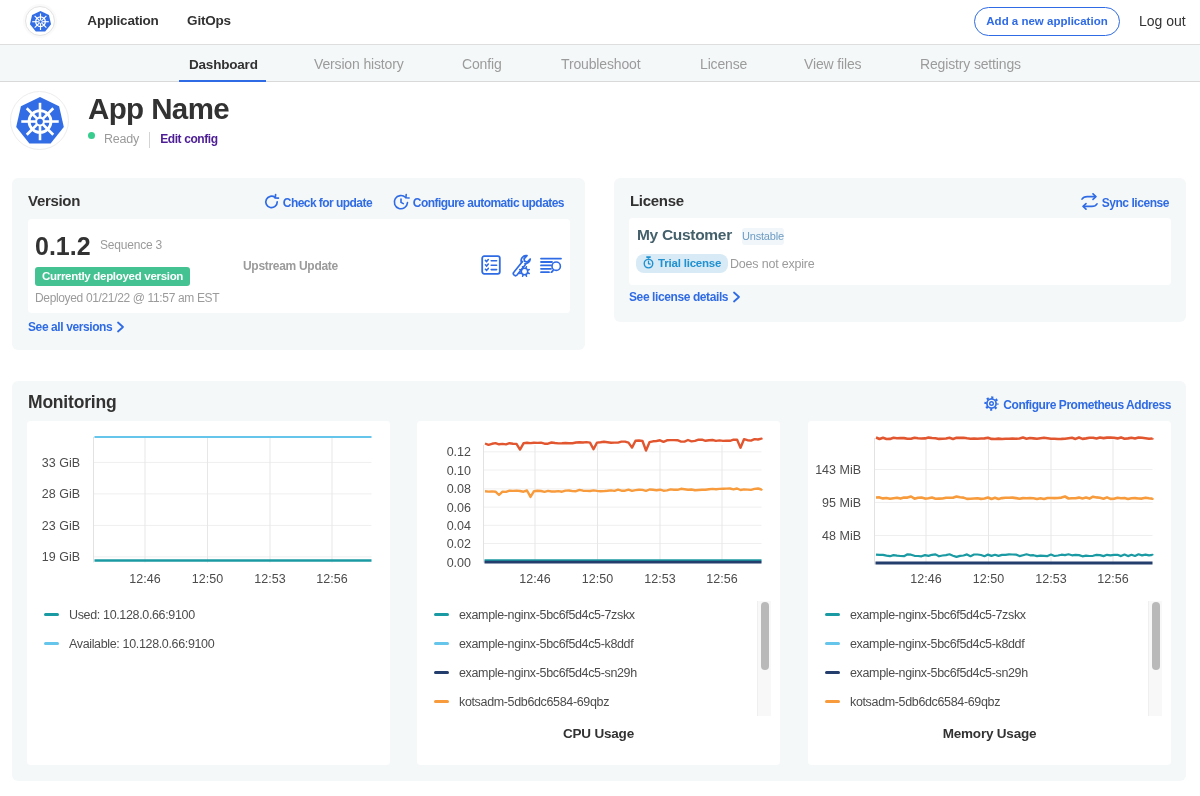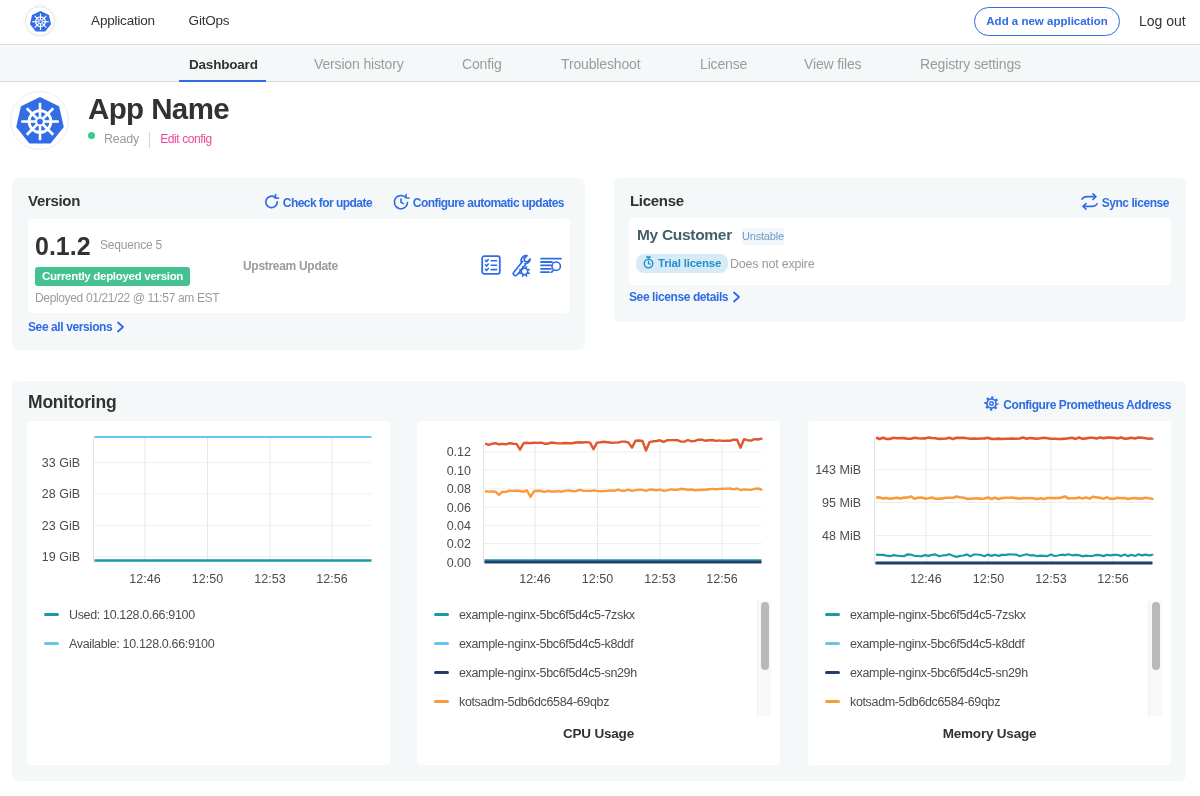--- a/index.html
+++ b/index.html
@@ -1,33 +1,33 @@
 <!DOCTYPE html>
 <html><head><meta charset="utf-8"><title>App Name</title><style>
 *{margin:0;padding:0;box-sizing:border-box}
 html,body{width:1200px;height:796px;background:#fff;font-family:"Liberation Sans",sans-serif;position:relative;overflow:hidden}
 .topbar{position:absolute;left:0;top:0;width:1200px;height:45px;background:#fff;border-bottom:1px solid #dedede}
 .logocirc{position:absolute;left:25px;top:6px;width:30px;height:30px;border-radius:50%;background:#fff;border:1px solid #e3e3e3;box-shadow:0 0 0 2px #fafafa;display:flex;align-items:center;justify-content:center}
-.tab{position:absolute;top:0;height:59px;line-height:41px;text-align:center;font-size:13.5px;font-weight:400;color:#323232;letter-spacing:-0.2px}
+.tab{position:absolute;top:0;height:59px;line-height:41px;text-align:center;font-size:13.5px;font-weight:700;color:#323232;letter-spacing:-0.2px}
 .tab.app{left:74px;width:98px}
 .tab.app:after{content:"";position:absolute;left:0;bottom:-2px;width:100%;height:3px;background:#2f6be4}
 .tab.git{left:180px;width:58px}
 .addbtn{position:absolute;left:974px;top:7px;width:146px;height:29px;border:1px solid #2f6be4;border-radius:15px;color:#2f6be4;font-size:11.5px;font-weight:700;text-align:center;line-height:27px;background:#fff}
 .logout{position:absolute;left:1139px;top:13px;font-size:14px;font-weight:500;color:#323232}
 .subnav{position:absolute;left:0;top:45px;width:1200px;height:37px;background:#f5f8f9;border-bottom:1px solid #d9d9d9}
 .sn{position:absolute;top:0;height:36px;line-height:39px;font-size:14px;letter-spacing:-0.15px;font-weight:500;color:#9b9b9b}
 .sn.active{color:#323232;font-weight:700;font-size:13.5px;letter-spacing:-0.2px}
 .snbar{position:absolute;left:179px;bottom:-2px;width:87px;height:3.5px;background:#2f6be4}
 .apphead{position:absolute;left:0;top:82px;width:1200px;height:96px;background:#fff}
 .appicon{position:absolute;left:10px;top:9px;width:59px;height:59px;border-radius:50%;background:#fff;border:1px solid #ededed;display:flex;align-items:center;justify-content:center}
 .appname{position:absolute;left:88px;top:10px;font-size:29.5px;font-weight:700;color:#323232;letter-spacing:-0.6px}
 .statusrow{position:absolute;left:88px;top:50px;height:16px;font-size:12.5px;letter-spacing:-0.2px;color:#9b9b9b;font-weight:500;display:flex;align-items:flex-start}
 .dot{width:7px;height:7px;border-radius:50%;background:#38cc8e;margin-right:9px}
 .vbar{width:1px;height:16px;background:#d4d4d4;margin:0 10px}
-.editcfg{color:#ec4899;font-weight:400;font-size:12px;letter-spacing:-0.4px}
+.editcfg{color:#4c1d95;font-weight:700;font-size:12px;letter-spacing:-0.4px}
 .card{position:absolute;background:#f5f8f9;border-radius:6px}
 .vcard{left:12px;top:178px;width:573px;height:172px}
 .lcard{left:614px;top:178px;width:572px;height:144px}
 .cardtitle{position:absolute;left:16px;top:14px;font-size:15px;letter-spacing:-0.3px;font-weight:700;color:#323232}
 .vlink{position:absolute;top:15px;font-size:12px;font-weight:700;color:#2f6be4;letter-spacing:-0.55px;white-space:nowrap}
 .toplinks{position:absolute;right:17px;top:15px;font-size:12px;font-weight:700;color:#2f6be4;letter-spacing:-0.45px}
 .innerwhite{position:absolute;background:#fff;border-radius:4px}
 .vinner{left:16px;top:41px;width:542px;height:94px}
 .ver{position:absolute;left:7px;top:13px;font-size:25px;font-weight:700;color:#323232}
 .seq{position:absolute;left:72px;top:19px;font-size:12px;letter-spacing:-0.2px;color:#9b9b9b}
@@ -118,21 +118,21 @@
         <path d="M14.2 8.9a5.7 5.7 0 1 1-2.1-4.4" fill="none" stroke="#2f6be4" stroke-width="1.7" stroke-linecap="round"></path>
         <path d="M12.6 1.6l-0.4 3.2 3.2 0.4" fill="none" stroke="#2f6be4" stroke-width="1.7" stroke-linecap="round" stroke-linejoin="round"></path>
       </svg> Check for update</div>
     <div class="vlink" style="left:380px"><svg width="18" height="18" viewBox="0 0 18 18" style="vertical-align:-4px">
         <path d="M15.5 9.6a6.6 6.6 0 1 1-1.9-5.1" fill="none" stroke="#2f6be4" stroke-width="1.6" stroke-linecap="round"></path>
         <path d="M14.2 1.5l-0.3 3.3 3.2 0.2" fill="none" stroke="#2f6be4" stroke-width="1.6" stroke-linecap="round" stroke-linejoin="round"></path>
         <path d="M9 6v3.4l2.3 1.2" fill="none" stroke="#2f6be4" stroke-width="1.6" stroke-linecap="round" stroke-linejoin="round"></path>
       </svg> Configure automatic updates</div>
   <div class="innerwhite vinner">
     <div class="ver">0.1.2</div>
-    <div class="seq">Sequence 5</div>
+    <div class="seq">Sequence 3</div>
     <div class="deployedbadge">Currently deployed version</div>
     <div class="deploydate">Deployed 01/21/22 @ 11:57 am EST</div>
     <div class="upstream">Upstream Update</div>
     <div class="vicons">
         <svg width="20" height="20" viewBox="0 0 20 20">
           <rect x="1.2" y="1.2" width="17.6" height="17.6" rx="2" fill="none" stroke="#2f6be4" stroke-width="1.8"></rect>
           <g stroke="#2f6be4" stroke-width="1.6" fill="none" stroke-linecap="round">
             <path d="M4.4 5.4l1.2 1.2 1.7-2"></path>
             <path d="M4.4 9.8l1.2 1.2 1.7-2"></path>
             <path d="M4.4 14.2l1.2 1.2 1.7-2"></path>

